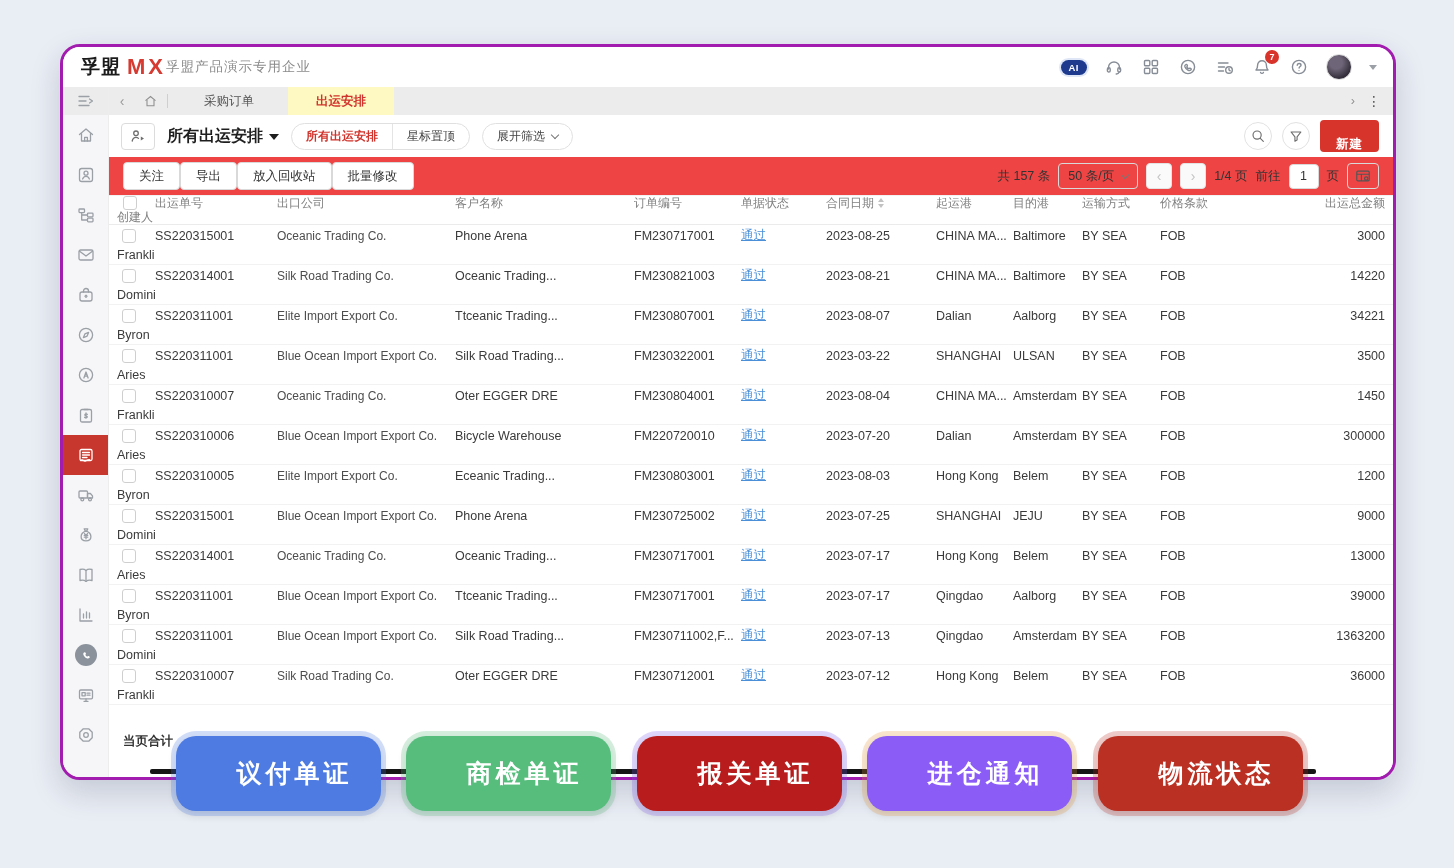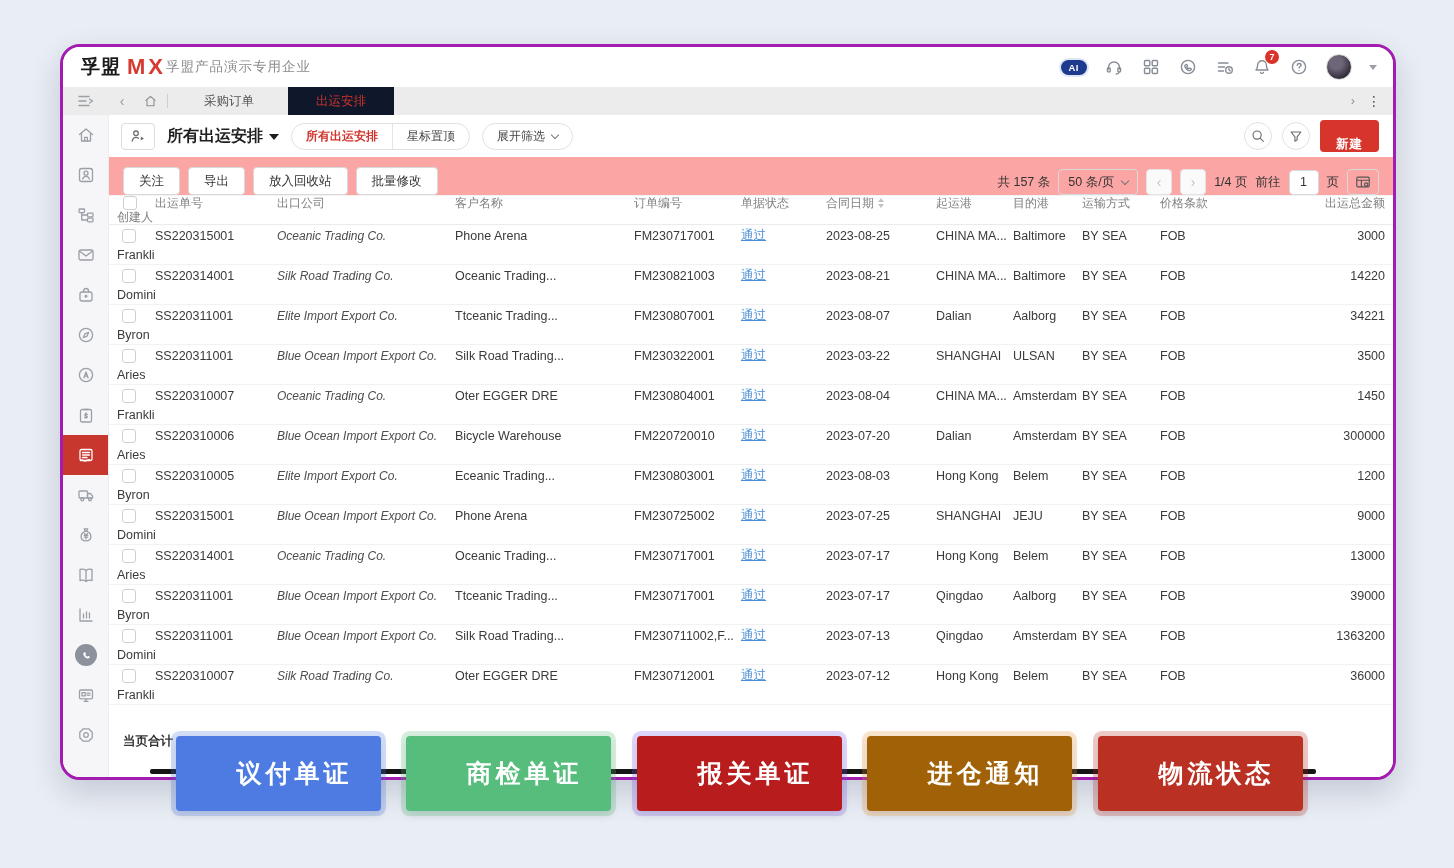--- a/index.html
+++ b/index.html
@@ -41,41 +41,41 @@
   .wa-circle { width:22px; height:22px; border-radius:50%; background:#8b929c; display:flex; align-items:center; justify-content:center; }
   .wa-circle svg { stroke:none; }
   .main { flex:1; display:flex; flex-direction:column; min-width:0; position:relative; }
   
   .tabbar { height:28px; background:#ececec; display:flex; align-items:center; flex:0 0 auto; font-size:12.5px; color:#555; }
   .tab-nav { width:26px; text-align:center; color:#9a9a9a; font-size:14px; cursor:pointer; }
   .tab-home { width:30px; display:flex; align-items:center; justify-content:center; cursor:pointer; }
   .tab-home svg { stroke:#8f8f8f; fill:none; stroke-width:1.3; }
   .tab-sep { width:1px; height:14px; background:#cfcfcf; margin:0 2px; }
   .tab { padding:0 34px; height:100%; display:flex; align-items:center; cursor:pointer; }
-  .tab.active { background:#0f172a; color:#d0342c; font-weight:400; padding:0 28px; }
+  .tab.active { background:#fef9c3; color:#d0342c; font-weight:700; padding:0 28px; }
   .tab-right { margin-left:auto; display:flex; align-items:center; gap:12px; padding-right:12px; color:#8f8f8f; }
   .tab-right .more { font-size:14px; color:#555; cursor:pointer; }
   
   .filter-row { height:42px; display:flex; align-items:center; padding:0 14px 0 12px; gap:12px; flex:0 0 auto; background:#fff; }
   .icon-btn-sq { width:34px; height:27px; border:1px solid #dcdcdc; border-radius:4px; display:flex; align-items:center; justify-content:center; cursor:pointer; background:#fff; }
   .icon-btn-sq svg { stroke:#6f6f6f; fill:none; stroke-width:1.3; stroke-linecap:round; stroke-linejoin:round; }
   .view-title { font-size:16px; font-weight:800; color:#1e1e1e; display:flex; align-items:center; gap:6px; cursor:pointer; }
   .view-title .tri { width:0; height:0; border-left:5px solid transparent; border-right:5px solid transparent; border-top:6px solid #1e1e1e; margin-top:2px; }
   .seg-group { display:flex; align-items:center; height:27px; border:1px solid #e0e0e0; border-radius:14px; overflow:hidden; background:#fff; }
   .seg { padding:0 14px; font-size:12px; display:flex; align-items:center; height:100%; cursor:pointer; color:#444; }
   .seg.red { color:#d0342c; font-weight:700; }
   .seg + .seg { border-left:1px solid #e4e4e4; }
   .pill { height:27px; border:1px solid #e0e0e0; border-radius:14px; padding:0 14px; font-size:12px; color:#444; display:flex; align-items:center; gap:7px; cursor:pointer; background:#fff; }
   .chev { width:6px; height:6px; border-left:1.4px solid #777; border-bottom:1.4px solid #777; transform:rotate(-45deg); margin-top:-3px; }
   .filter-right { margin-left:auto; display:flex; align-items:center; gap:10px; }
   .circle-btn { width:28px; height:28px; border:1px solid #e2e2e2; border-radius:50%; display:flex; align-items:center; justify-content:center; cursor:pointer; background:#fff; }
   .circle-btn svg { stroke:#6f6f6f; fill:none; stroke-width:1.3; stroke-linecap:round; stroke-linejoin:round; }
   .btn-create { background:#d7342c; color:#fff; font-size:12.5px; font-weight:700; border:none; border-radius:4px; height:28px; padding:16px 16px; cursor:pointer; letter-spacing:1px; }
   
-  .action-row { height:38px; display:flex; align-items:flex-end; padding:0 14px 0 14px; gap:8px; flex:0 0 auto; background:#fca5a5; }
+  .action-row { height:38px; display:flex; align-items:center; padding:0 14px 0 14px; flex:0 0 auto; background:#ef4444; }
   .btn { border:1px solid #d9d9d9; background:#fff; border-radius:4px; height:28px; padding:0 15px; font-size:12.5px; color:#333; cursor:pointer; font-family:inherit; }
   .pg { margin-left:auto; display:flex; align-items:center; gap:8px; font-size:12.5px; color:#333; }
   .pg-select { border:1px solid #d9d9d9; border-radius:4px; height:26px; padding:0 9px; display:flex; align-items:center; gap:8px; cursor:pointer; }
   .pg-nav { width:26px; height:26px; border:1px solid #e3e3e3; border-radius:4px; display:flex; align-items:center; justify-content:center; color:#c3c3c3; font-size:14px; cursor:pointer; background:#fafafa; }
   .pg-input { width:30px; height:25px; border:1px solid #d9d9d9; border-radius:4px; text-align:center; font-size:12.5px; color:#333; font-family:inherit; }
   .pg-cols { width:32px; height:26px; border:1px solid #d9d9d9; border-radius:4px; display:flex; align-items:center; justify-content:center; cursor:pointer; }
   .pg-cols svg { stroke:#555; fill:none; stroke-width:1.3; }
   
   .grid { display:grid; grid-template-columns:46px 122px 178px 179px 107px 85px 110px 77px 69px 78px 137px 96px; align-items:center; }
   .thead { height:30px; border-top:1px solid #f2f2f2; border-bottom:1px solid #ebebeb; font-size:12px; color:#808080; flex:0 0 auto; background:#fff; }
@@ -85,28 +85,28 @@
   .sorter { display:inline-flex; flex-direction:column; line-height:4px; }
   .sorter i { width:0; height:0; border-left:3.5px solid transparent; border-right:3.5px solid transparent; }
   .sorter .up { border-bottom:4px solid #c2c2c2; margin-bottom:2px; }
   .sorter .dn { border-top:4px solid #c2c2c2; }
   .tbody { flex:0 0 auto; }
   .trow { height:40px; border-bottom:1px solid #f2f2f2; font-size:12.5px; color:#3a3a3a; background:#fff; cursor:pointer; }
   .cell { padding-right:6px; white-space:nowrap; overflow:hidden; display:flex; align-items:center; }
   .cell-check, .th-check { display:flex; align-items:center; justify-content:center; }
   .checkbox { width:14px; height:14px; border:1px solid #cfcfcf; border-radius:3px; background:#fff; display:inline-block; cursor:pointer; }
   .status-link { color:#4a8fd8; text-decoration:underline; cursor:pointer; }
-  .c-exporter { color:#4d4d4d; font-size:12px;font-style:italic; }
+  .c-exporter { color:#4d4d4d; font-size:12px; }
   
   .summary { flex:1; position:relative; background:#fff; }
   .summary-label { position:absolute; left:14px; top:28px; font-size:12.5px; font-weight:700; color:#333; }
   .summary-total { position:absolute; right:96px; top:12px; font-size:13px; color:#444;margin-top:32px; }
   
   .flow-line { position:absolute; left:150px; top:769px; width:1166px; height:5px; background:#161616; z-index:5; border-radius:2px; }
-  .flow-btn { position:absolute; top:736px; width:205px; height:75px; border-radius:4px; z-index:6;
+  .flow-btn { position:absolute; top:736px; width:205px; height:75px; border-radius:20px; z-index:6;
     display:flex; align-items:center; justify-content:center; color:#fff; font-size:25px; font-weight:700; letter-spacing:4px; cursor:pointer; border:none; font-family:inherit;padding-left:32px; }
 </style>
 </head>
 <body>
 
 <div class="window">
 
   <div class="top-header">
     <span class="logo-cn">孚盟</span>
     <span class="logo-mx">MX</span>
@@ -635,14 +635,14 @@
       </div>
 
     </div>
   </div>
 </div>
 
 <div class="flow-line"></div>
 <button class="flow-btn" style="background: rgb(77, 123, 226); left: 176px; box-shadow: rgba(77, 123, 226, 0.25) 0px 0px 0px 5px, rgba(0, 0, 0, 0.12) 0px 4px 10px;">议付单证</button>
 <button class="flow-btn" style="background: rgb(86, 189, 125); left: 406px; box-shadow: rgba(86, 189, 125, 0.25) 0px 0px 0px 5px, rgba(0, 0, 0, 0.12) 0px 4px 10px;">商检单证</button>
 <button class="flow-btn" style="background: #b91c1c; left: 637px; box-shadow: rgba(126, 91, 240, 0.25) 0px 0px 0px 5px, rgba(0, 0, 0, 0.12) 0px 4px 10px;">报关单证</button>
-<button class="flow-btn" style="background: #a16207; left: 867px; box-shadow: rgba(232, 150, 61, 0.25) 0px 0px 0px 5px, rgba(0, 0, 0, 0.12) 0px 4px 10px;">进仓通知</button>
+<button class="flow-btn" style="background: #8b5cf6; left: 867px; box-shadow: rgba(232, 150, 61, 0.25) 0px 0px 0px 5px, rgba(0, 0, 0, 0.12) 0px 4px 10px;">进仓通知</button>
 <button class="flow-btn" style="background: rgb(186, 48, 34); left: 1098px; box-shadow: rgba(186, 48, 34, 0.25) 0px 0px 0px 5px, rgba(0, 0, 0, 0.12) 0px 4px 10px;">物流状态</button>
 
 </body></html>

